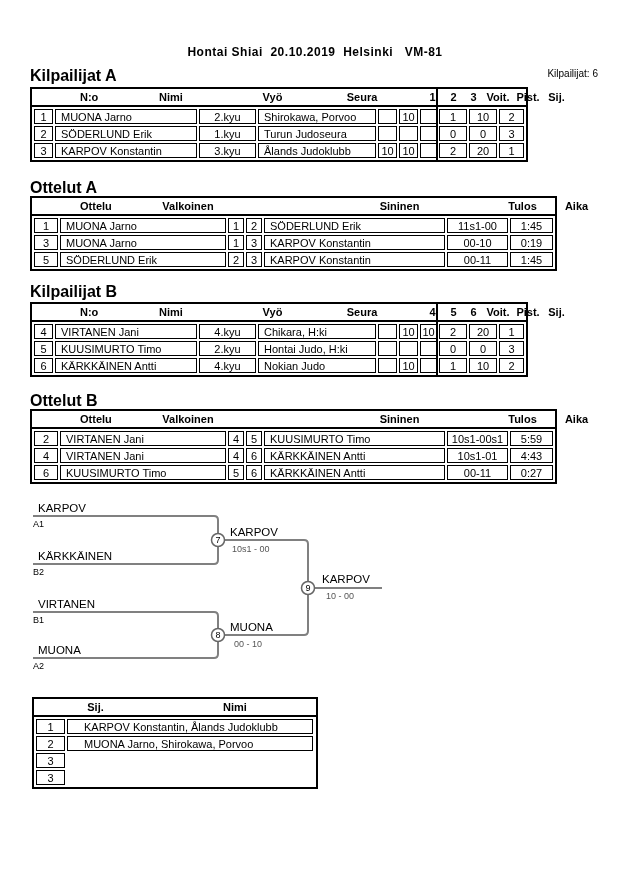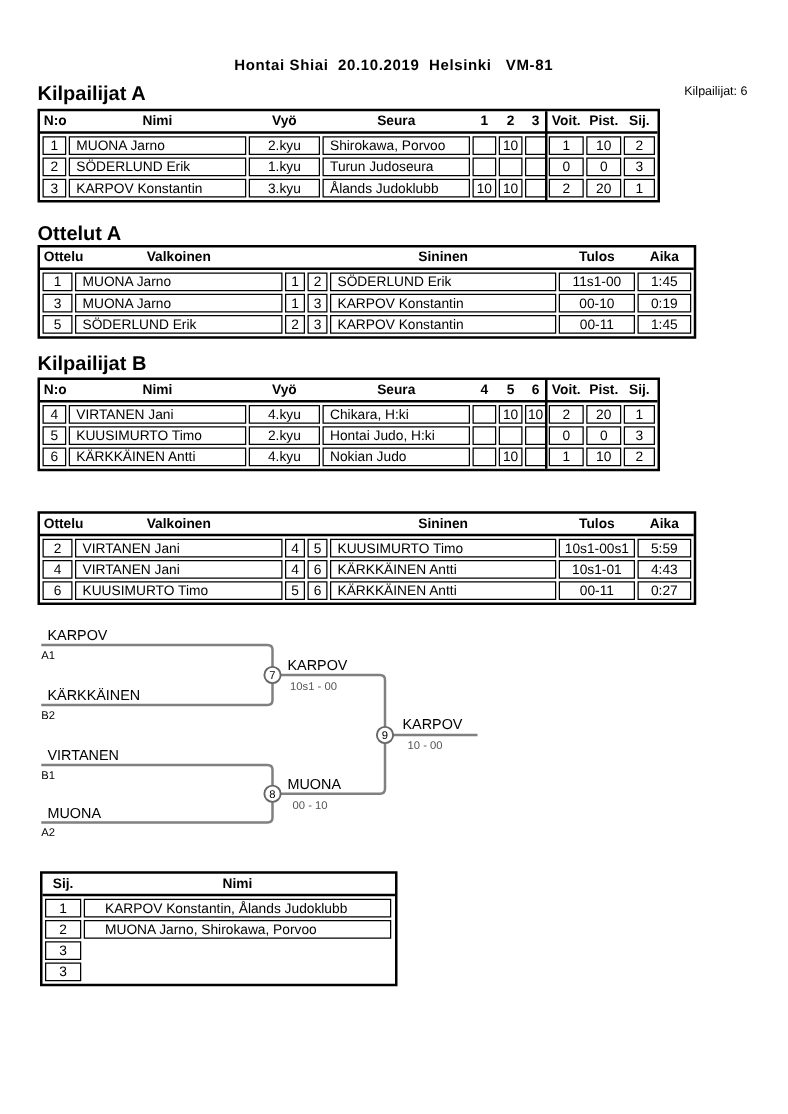--- a/index.html
+++ b/index.html
@@ -20,21 +20,21 @@
   .tbl{position:absolute;border:2px solid #000;background:#fff;box-sizing:border-box;font-size:11px;}
   #tbl-kilpa{left:30px;top:87px;width:498px;}
   #tbl-otta{left:30px;top:196px;width:527px;}
   #tbl-kilpb{left:30px;top:302px;width:498px;}
   #tbl-ottb{left:30px;top:409px;width:527px;}
   #tbl-tulo{left:32px;top:697px;width:286px;}
 
   .tbl-head{display:flex;gap:2px;padding:0 2px;height:16px;align-items:center;
             border-bottom:2px solid #000;font-weight:bold;}
   .tbl-head .hc{text-align:center;white-space:nowrap;box-sizing:border-box;border:1px solid transparent;flex:none;}
-  .tbl-head .hc:first-child{text-align:left;}
+  .tbl-head .hc:first-child{text-align:left;margin-left:45px;}
   .tulo .tbl-head .hc:first-child{text-align:center;}
 
   .tbl-body{padding:2px;display:flex;flex-direction:column;gap:2px;}
   .trow{display:flex;gap:2px;}
   .tc{border:1px solid #000;height:15px;line-height:13px;box-sizing:border-box;text-align:center;
       white-space:nowrap;overflow:hidden;padding-top:1px;flex:none;}
 
   .kilp .c0{width:19px}.kilp .c1{width:142px}.kilp .c2{width:57px}.kilp .c3{width:118px}
   .kilp .c4{width:19px}.kilp .c5{width:19px}.kilp .c6{width:17px}
   .kilp .c7{width:28px}.kilp .c8{width:28px}.kilp .c9{width:25px}
@@ -210,20 +210,21 @@
           <div class="tc c5">10</div>
           <div class="tc c6"></div>
           <div class="tc c7">1</div>
           <div class="tc c8">10</div>
           <div class="tc c9">2</div>
         </div>
       </div>
     <div class="vdivider"></div>
   </div>
 
+  <div class="section-title" id="title-ottb">Ottelut B</div>
   <div class="tbl ott" id="tbl-ottb">
     <div class="tbl-head">
         <div class="hc c0">Ottelu</div>
         <div class="hc c1">Valkoinen</div>
         <div class="hc c2"></div>
         <div class="hc c3"></div>
         <div class="hc c4">Sininen</div>
         <div class="hc c5">Tulos</div>
         <div class="hc c6">Aika</div>
       </div>

